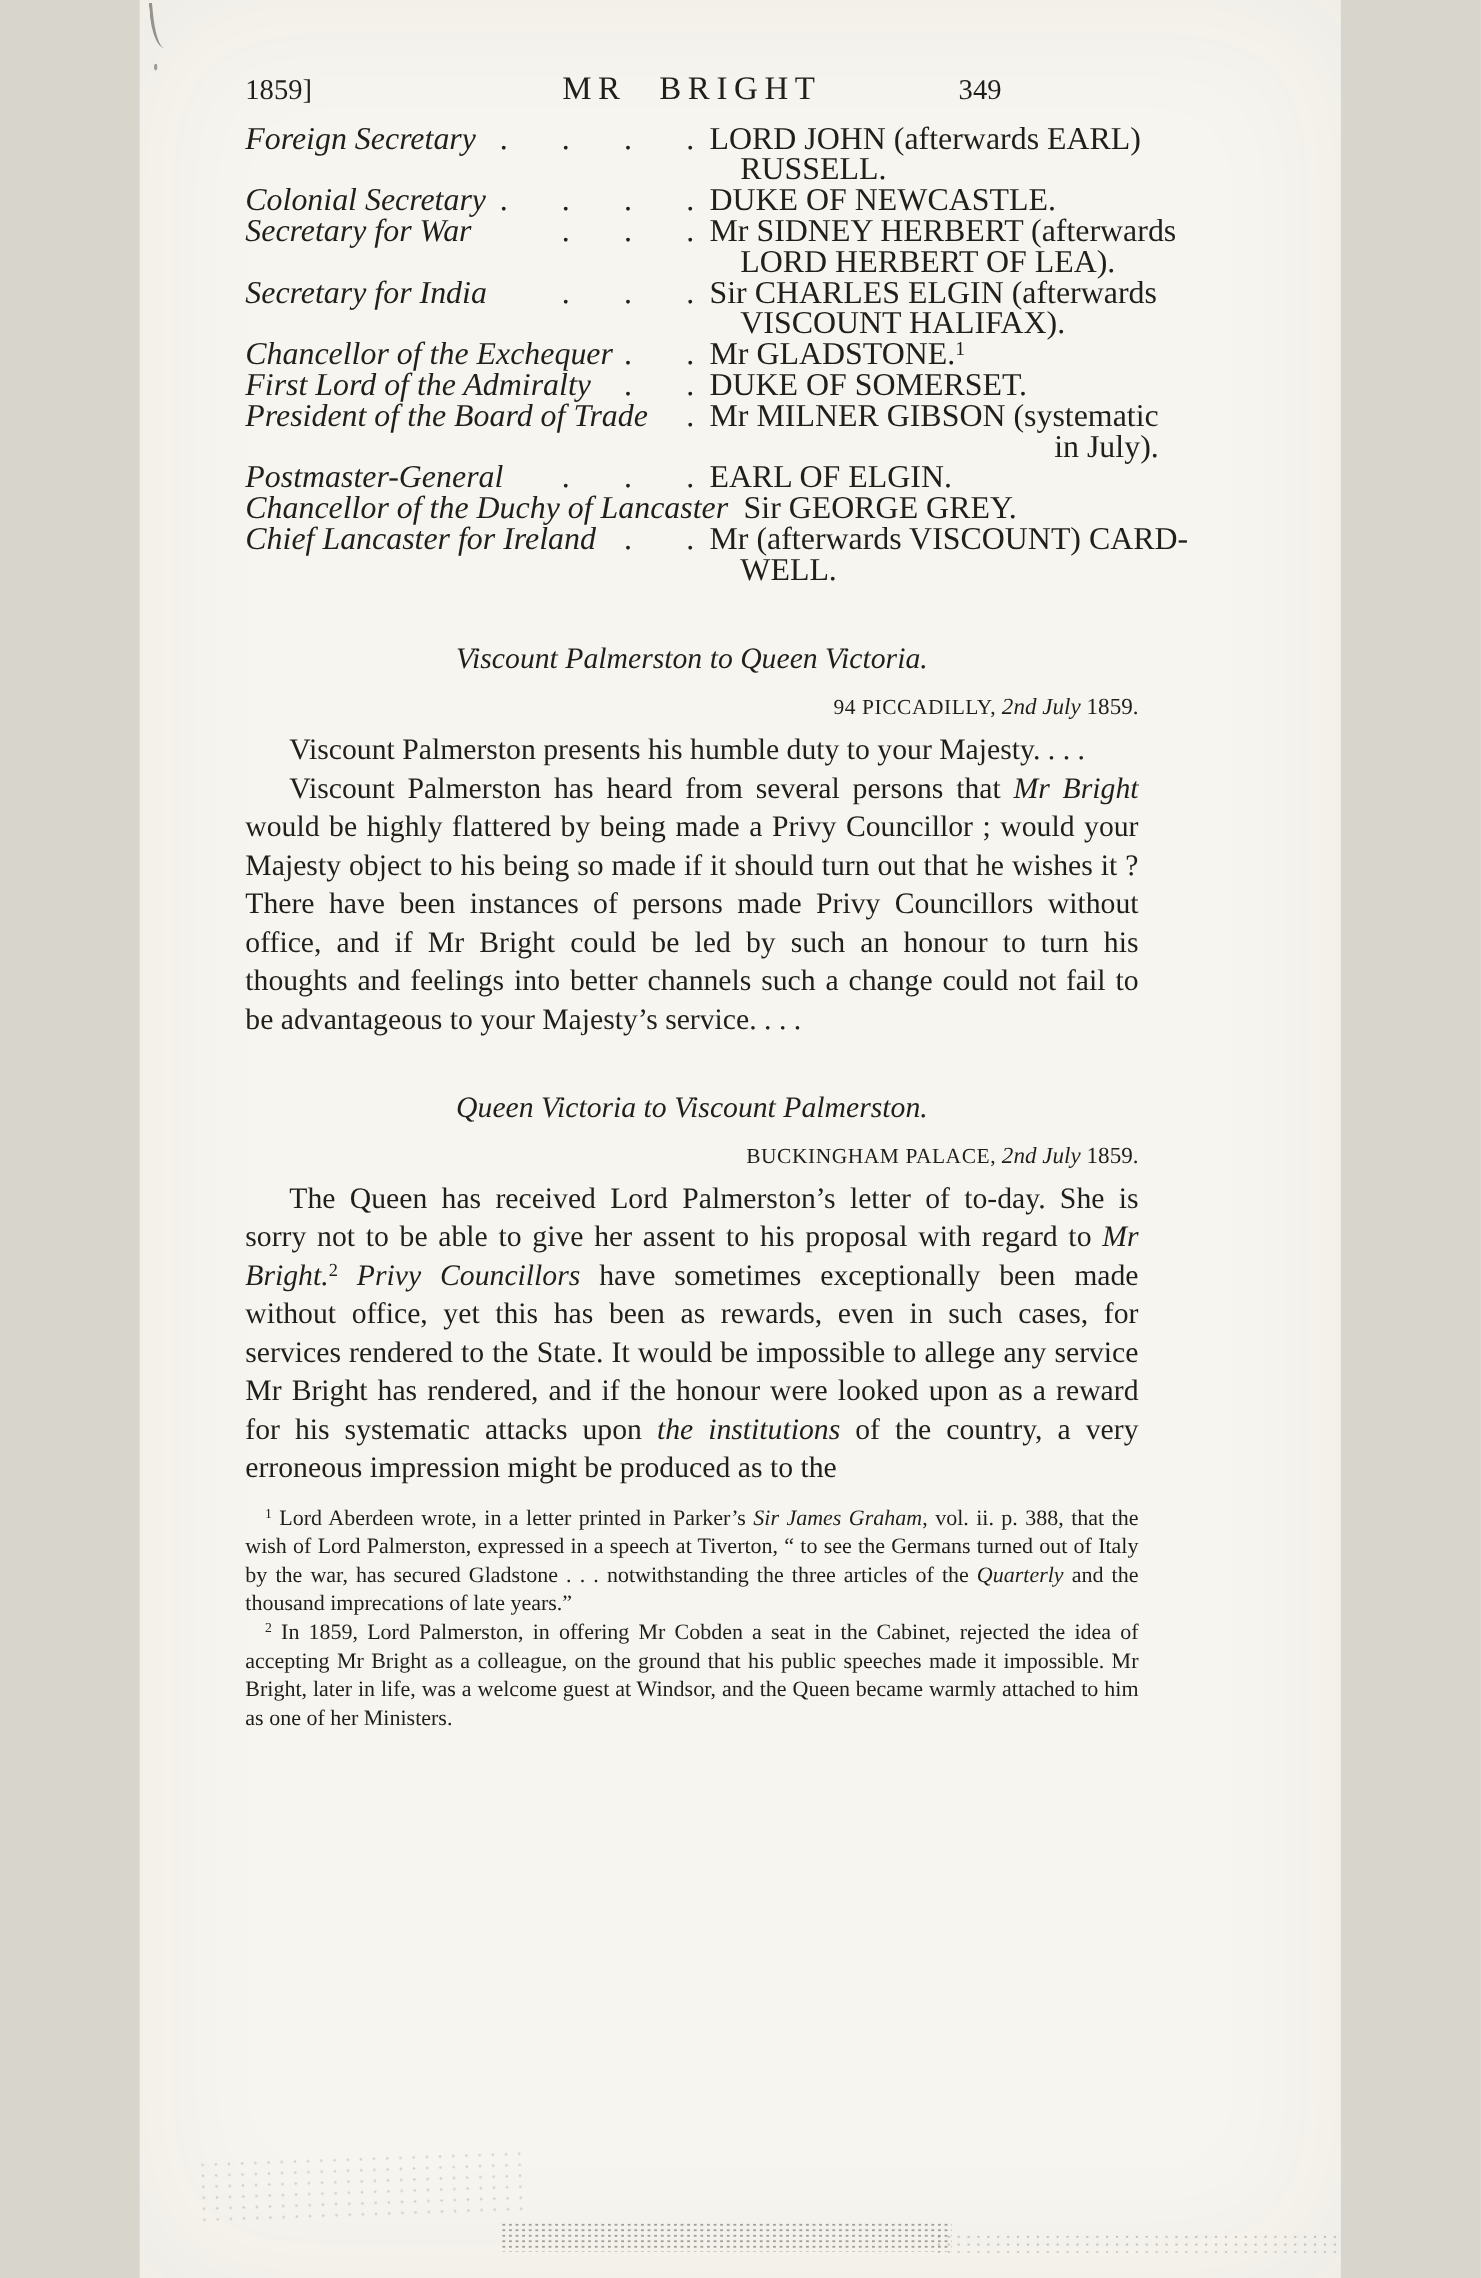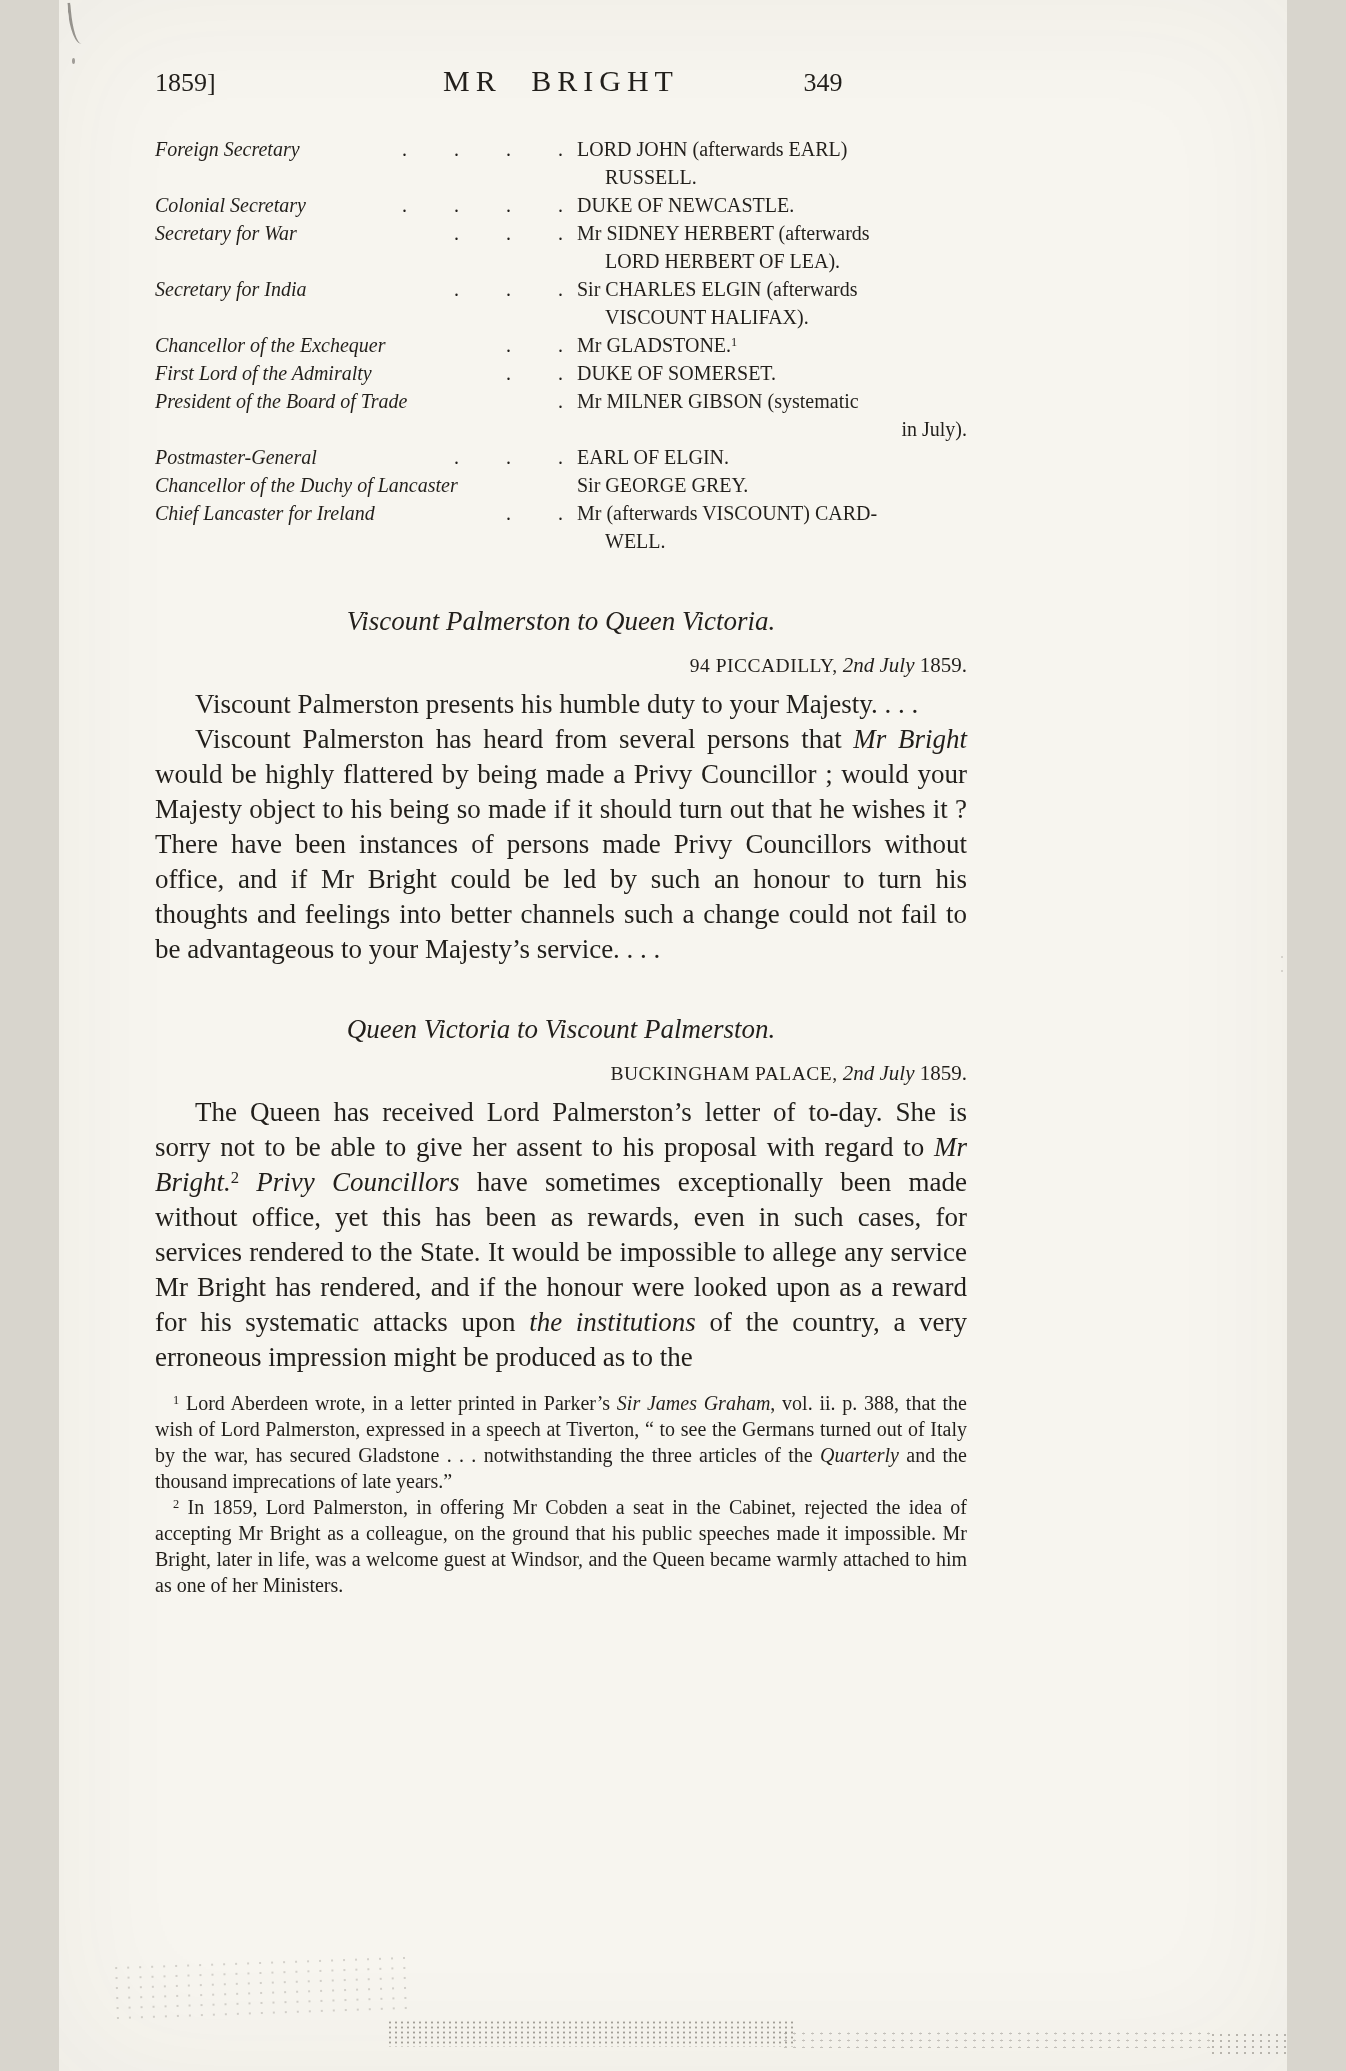--- a/index.html
+++ b/index.html
@@ -1,35 +1,35 @@
 <!DOCTYPE html>
 <html><head>
 <meta charset="utf-8">
 <style>
   html,body{margin:0;padding:0;background:#d8d5cd;}
   .page{
     position:relative;
-    width:1228px;height:2071px;
+    width:1092px;height:2071px;
     margin:0 auto;
     background:#f7f5ef;
     color:#221f1b;
     font-family:"Liberation Serif","DejaVu Serif",serif;
     overflow:hidden;
     box-shadow:inset 0 0 140px rgba(60,50,30,0.05);
   }
   .content{position:absolute;left:96px;top:64px;width:812px;}
 
   
   .pg-header{display:grid;grid-template-columns:1fr auto 1fr;align-items:baseline;}
   .hdr-year{font-size:26px;}
   .hdr-title{text-align:center;font-size:30px;letter-spacing:6px;word-spacing:16px;}
   .hdr-num{text-align:center;font-size:26px;}
 
   
-  .cabinet{margin-top:37px;font-size:20px;line-height:28px;}
+  .cabinet{margin-top:14px;font-size:29px;line-height:28px;}
   .cab-row{display:flex;align-items:flex-start;}
   .cab-left{min-width:422px;display:flex;justify-content:space-between;align-items:baseline;padding-right:12px;box-sizing:border-box;flex-shrink:0;}
   .office{font-style:italic;white-space:nowrap;}
   .dots{white-space:nowrap;word-spacing:42px;padding-right:2px;}
   .holder{flex:1;}
   .h-line{white-space:nowrap;}
   .h-line.cont{padding-left:28px;}
   .h-line.cont2{padding-left:128px;text-align:right;}
 
   sup{font-size:62%;line-height:0;vertical-align:baseline;position:relative;top:-0.45em;}

